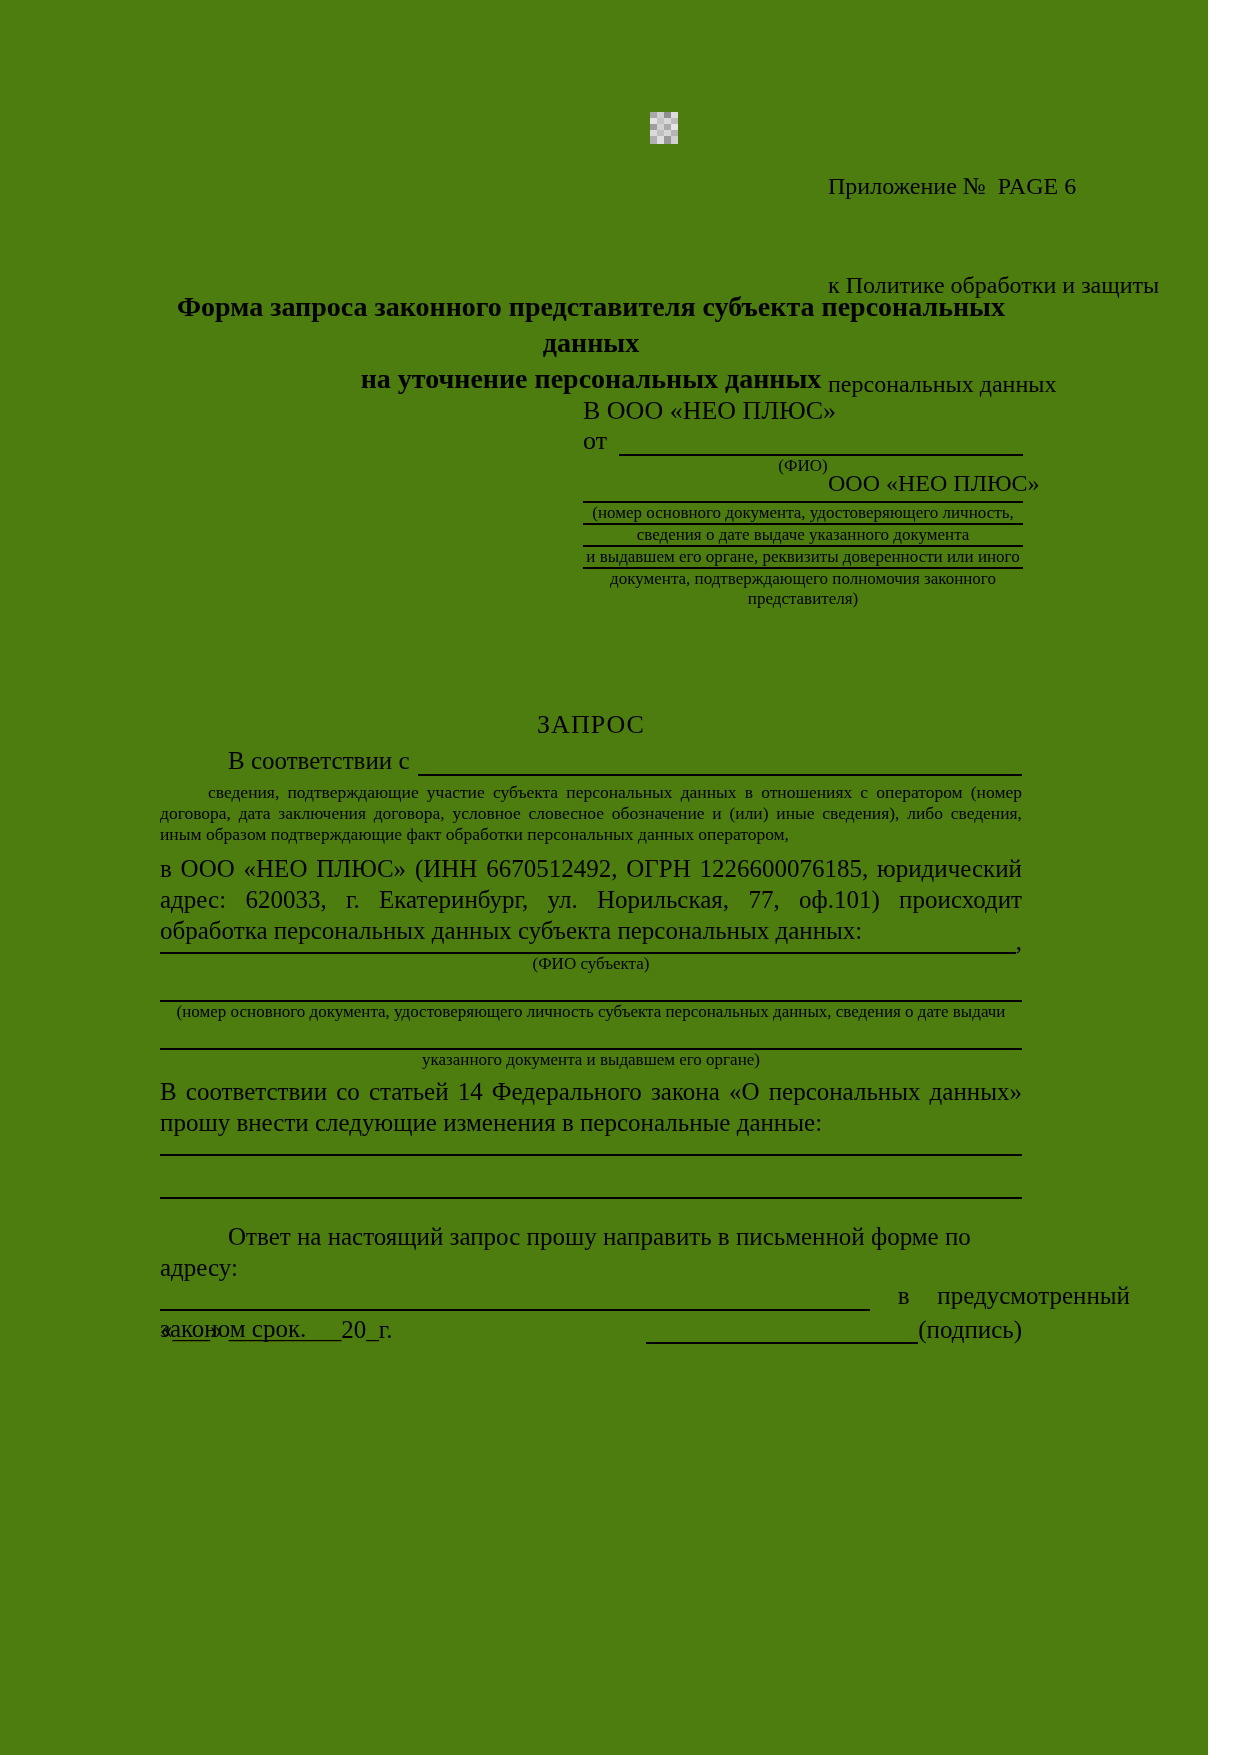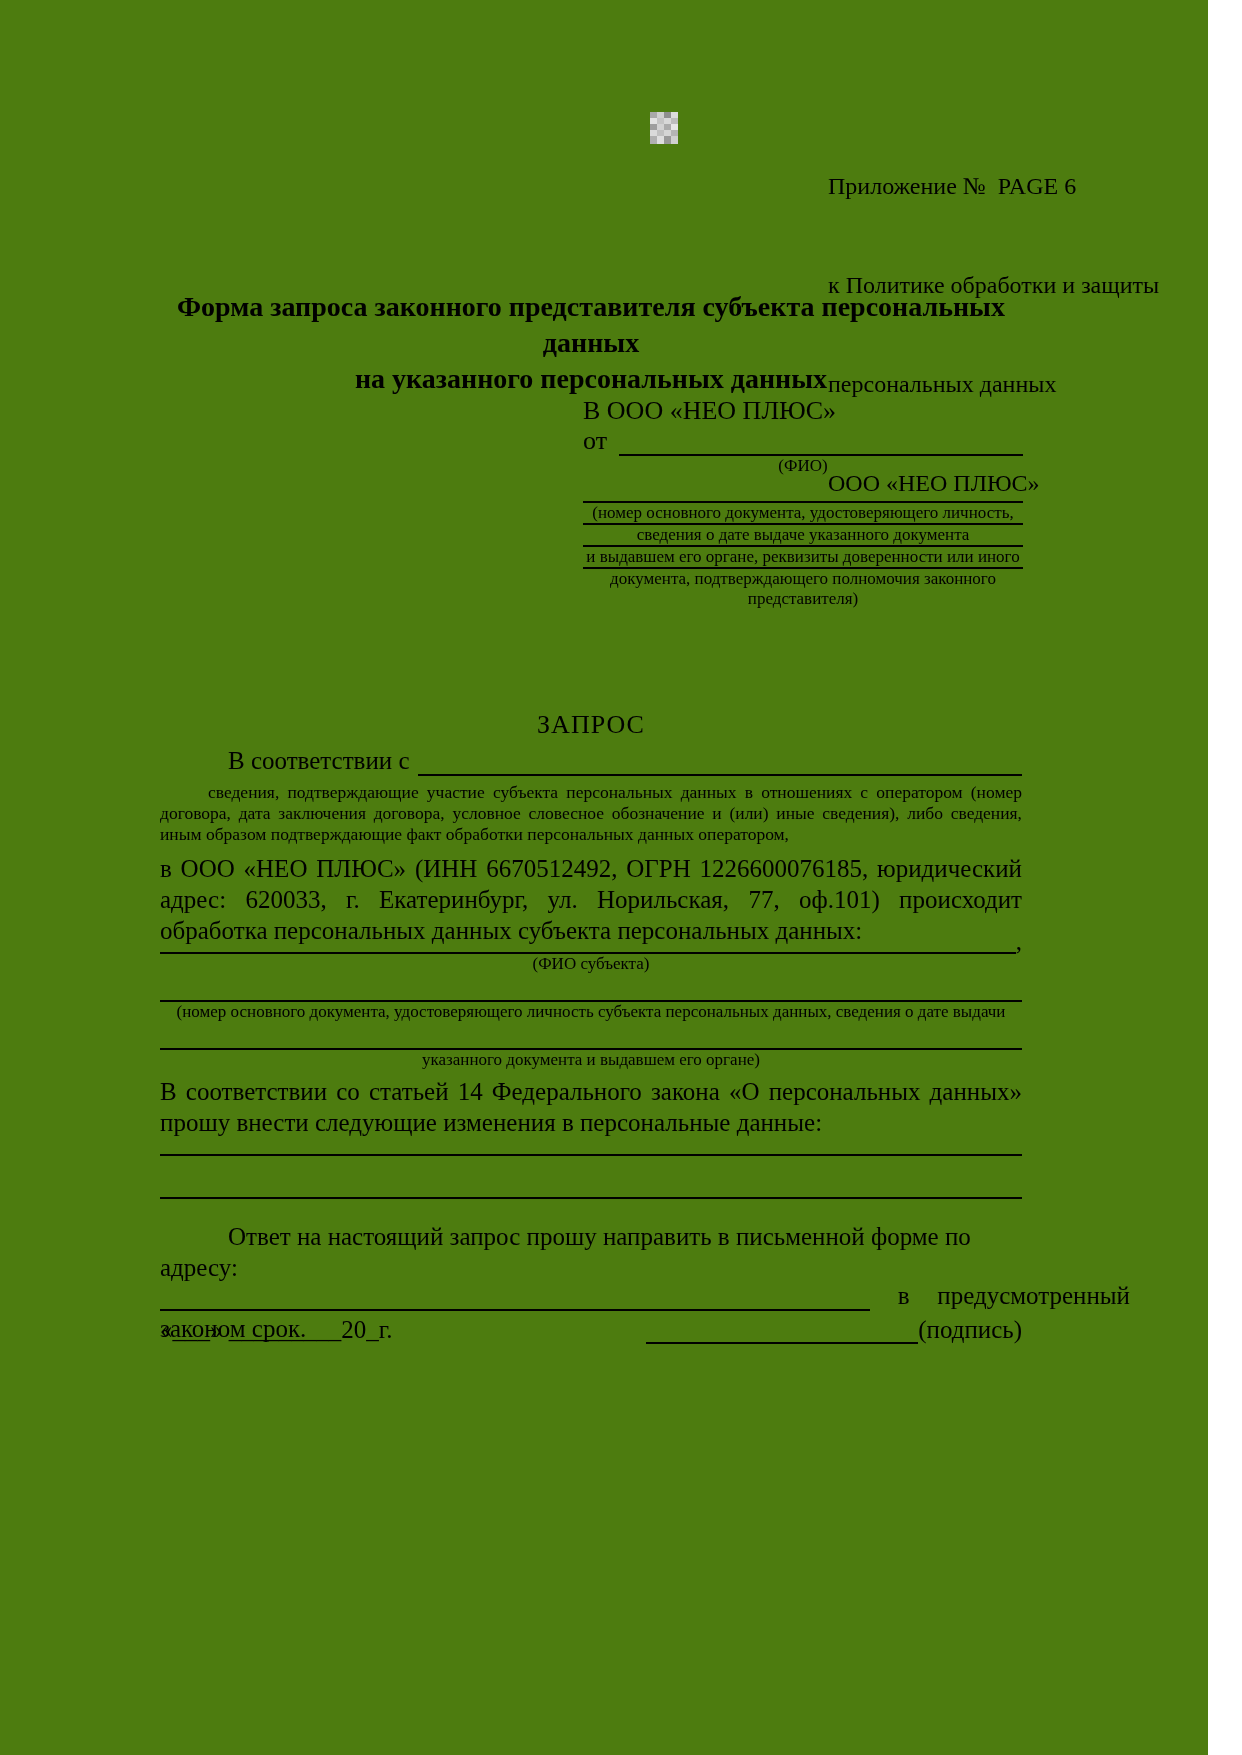--- a/index.html
+++ b/index.html
@@ -103,21 +103,21 @@
 
   <div class="header-text">
     <div>Приложение № &nbsp;PAGE 6</div>
     <div>к Политике обработки и защиты</div>
     <div>персональных данных</div>
     <div>ООО «НЕО ПЛЮС»</div>
   </div>
 
   <div class="title">
     <div>Форма запроса законного представителя субъекта персональных данных</div>
-    <div>на указанного персональных данных</div>
+    <div>на уточнение персональных данных</div>
   </div>
 
   <div class="addressee">
     <div class="addr-org">В ООО «НЕО ПЛЮС»</div>
     <div class="from-row">
       <span class="lbl">от</span>
       <span class="blank"></span>
     </div>
     <div class="caption">(ФИО)</div>
 

